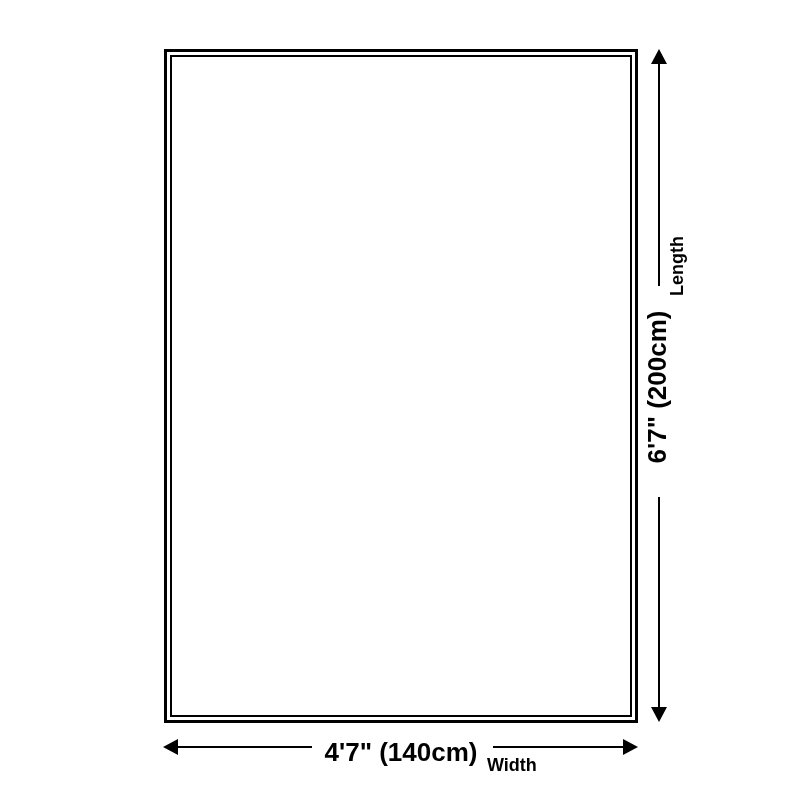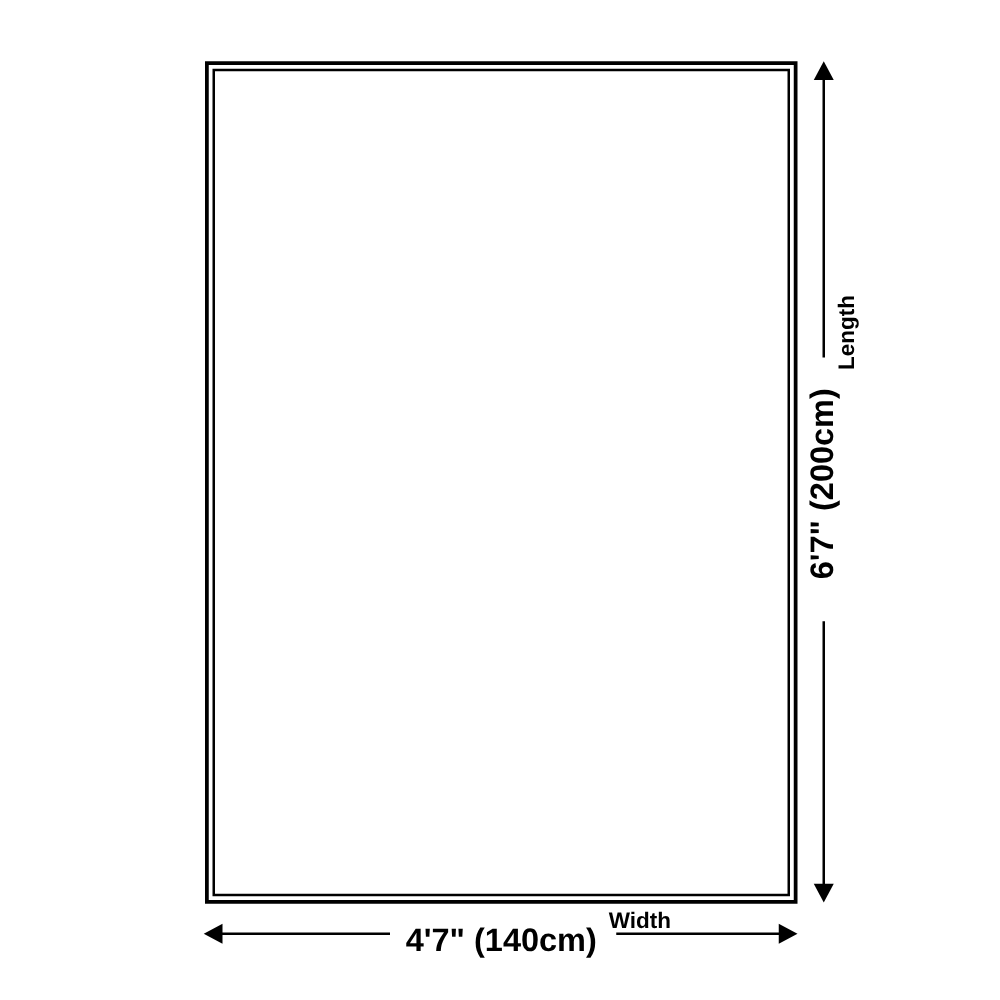--- a/index.html
+++ b/index.html
@@ -112,21 +112,21 @@
   .dim-label {
     position: absolute;
     font-weight: bold;
     font-size: 18px;
     line-height: 20px;
     white-space: nowrap;
     text-align: center;
   }
   .width-label {
     left: 487px;
-    top: 726px;
+    top: 755px;
     text-align: right;
   }
   .length-label {
     left: 647px;
     top: 256px;
     width: 60px;
     height: 20px;
     transform: rotate(-90deg); 
   }
 </style>

